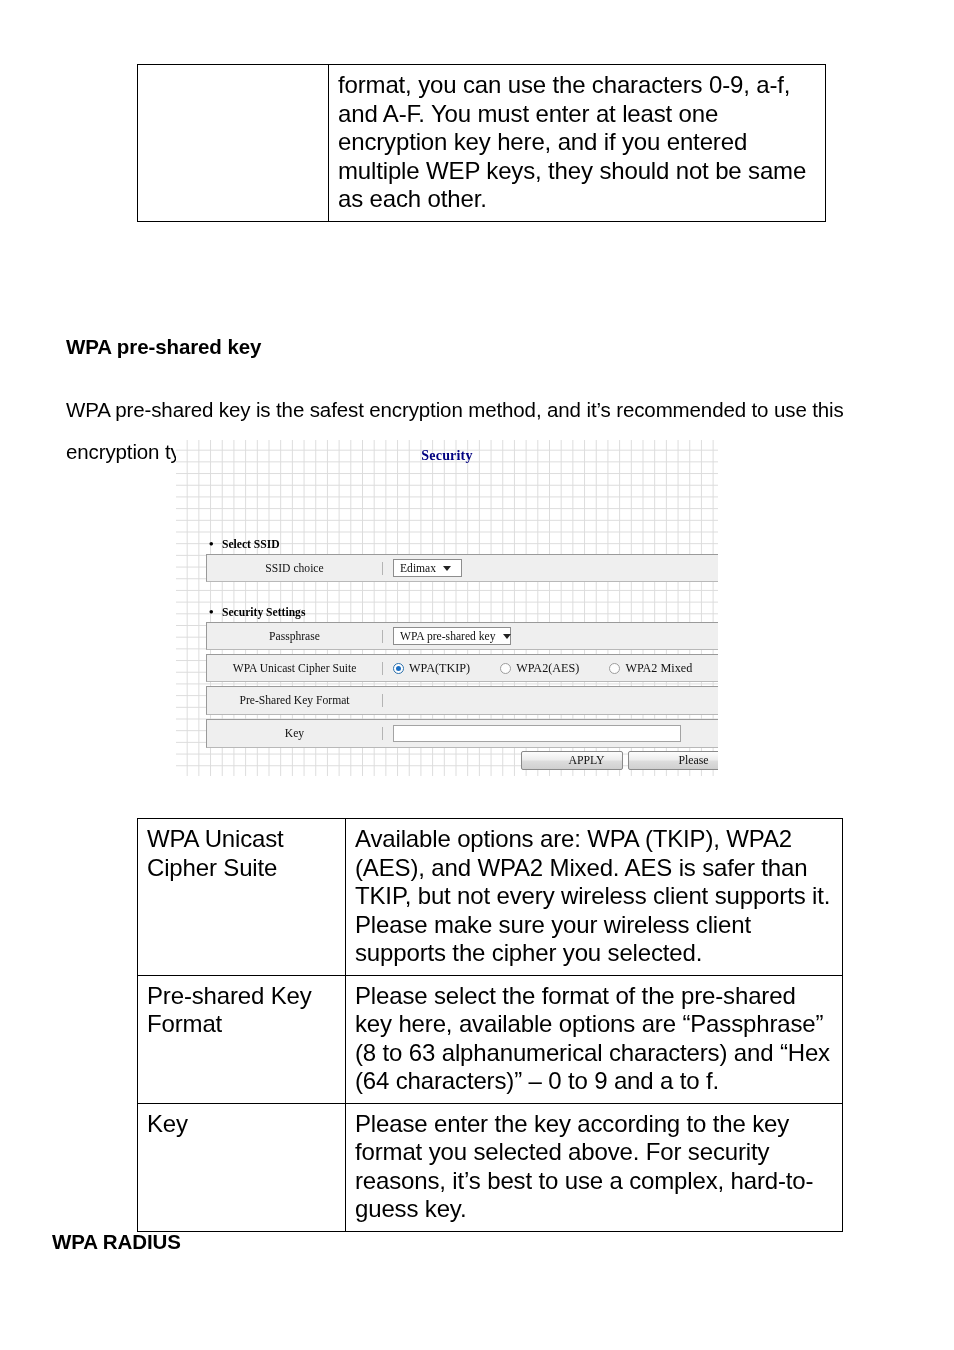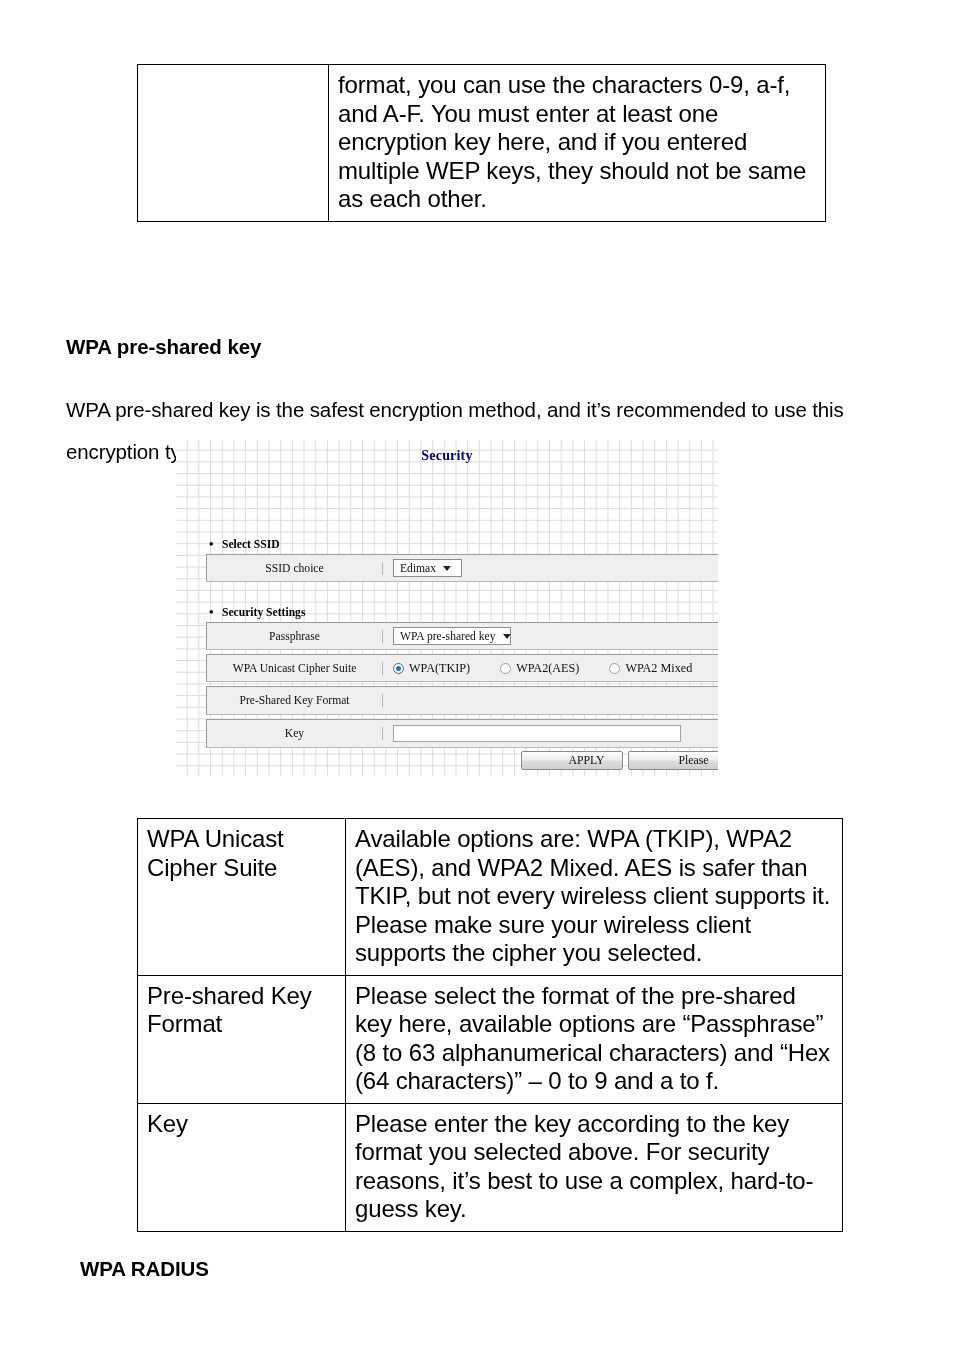--- a/index.html
+++ b/index.html
@@ -56,21 +56,21 @@
 
   
   .h-bold {
     position: absolute;
     font-size: 20.5px;
     font-weight: bold;
     line-height: 28px;
     letter-spacing: -0.1px;
   }
   #heading-wpa-psk { left: 66px; top: 333px; }
-  #heading-wpa-radius { left: 80px; top: 1228px; margin-top: 27px; }
+  #heading-wpa-radius { left: 52px; top: 1228px; }
 
   #para-intro {
     position: absolute;
     left: 66px;
     top: 389px;
     width: 830px;
     font-size: 20.5px;
     line-height: 42px;
     letter-spacing: -0.12px;
   }

